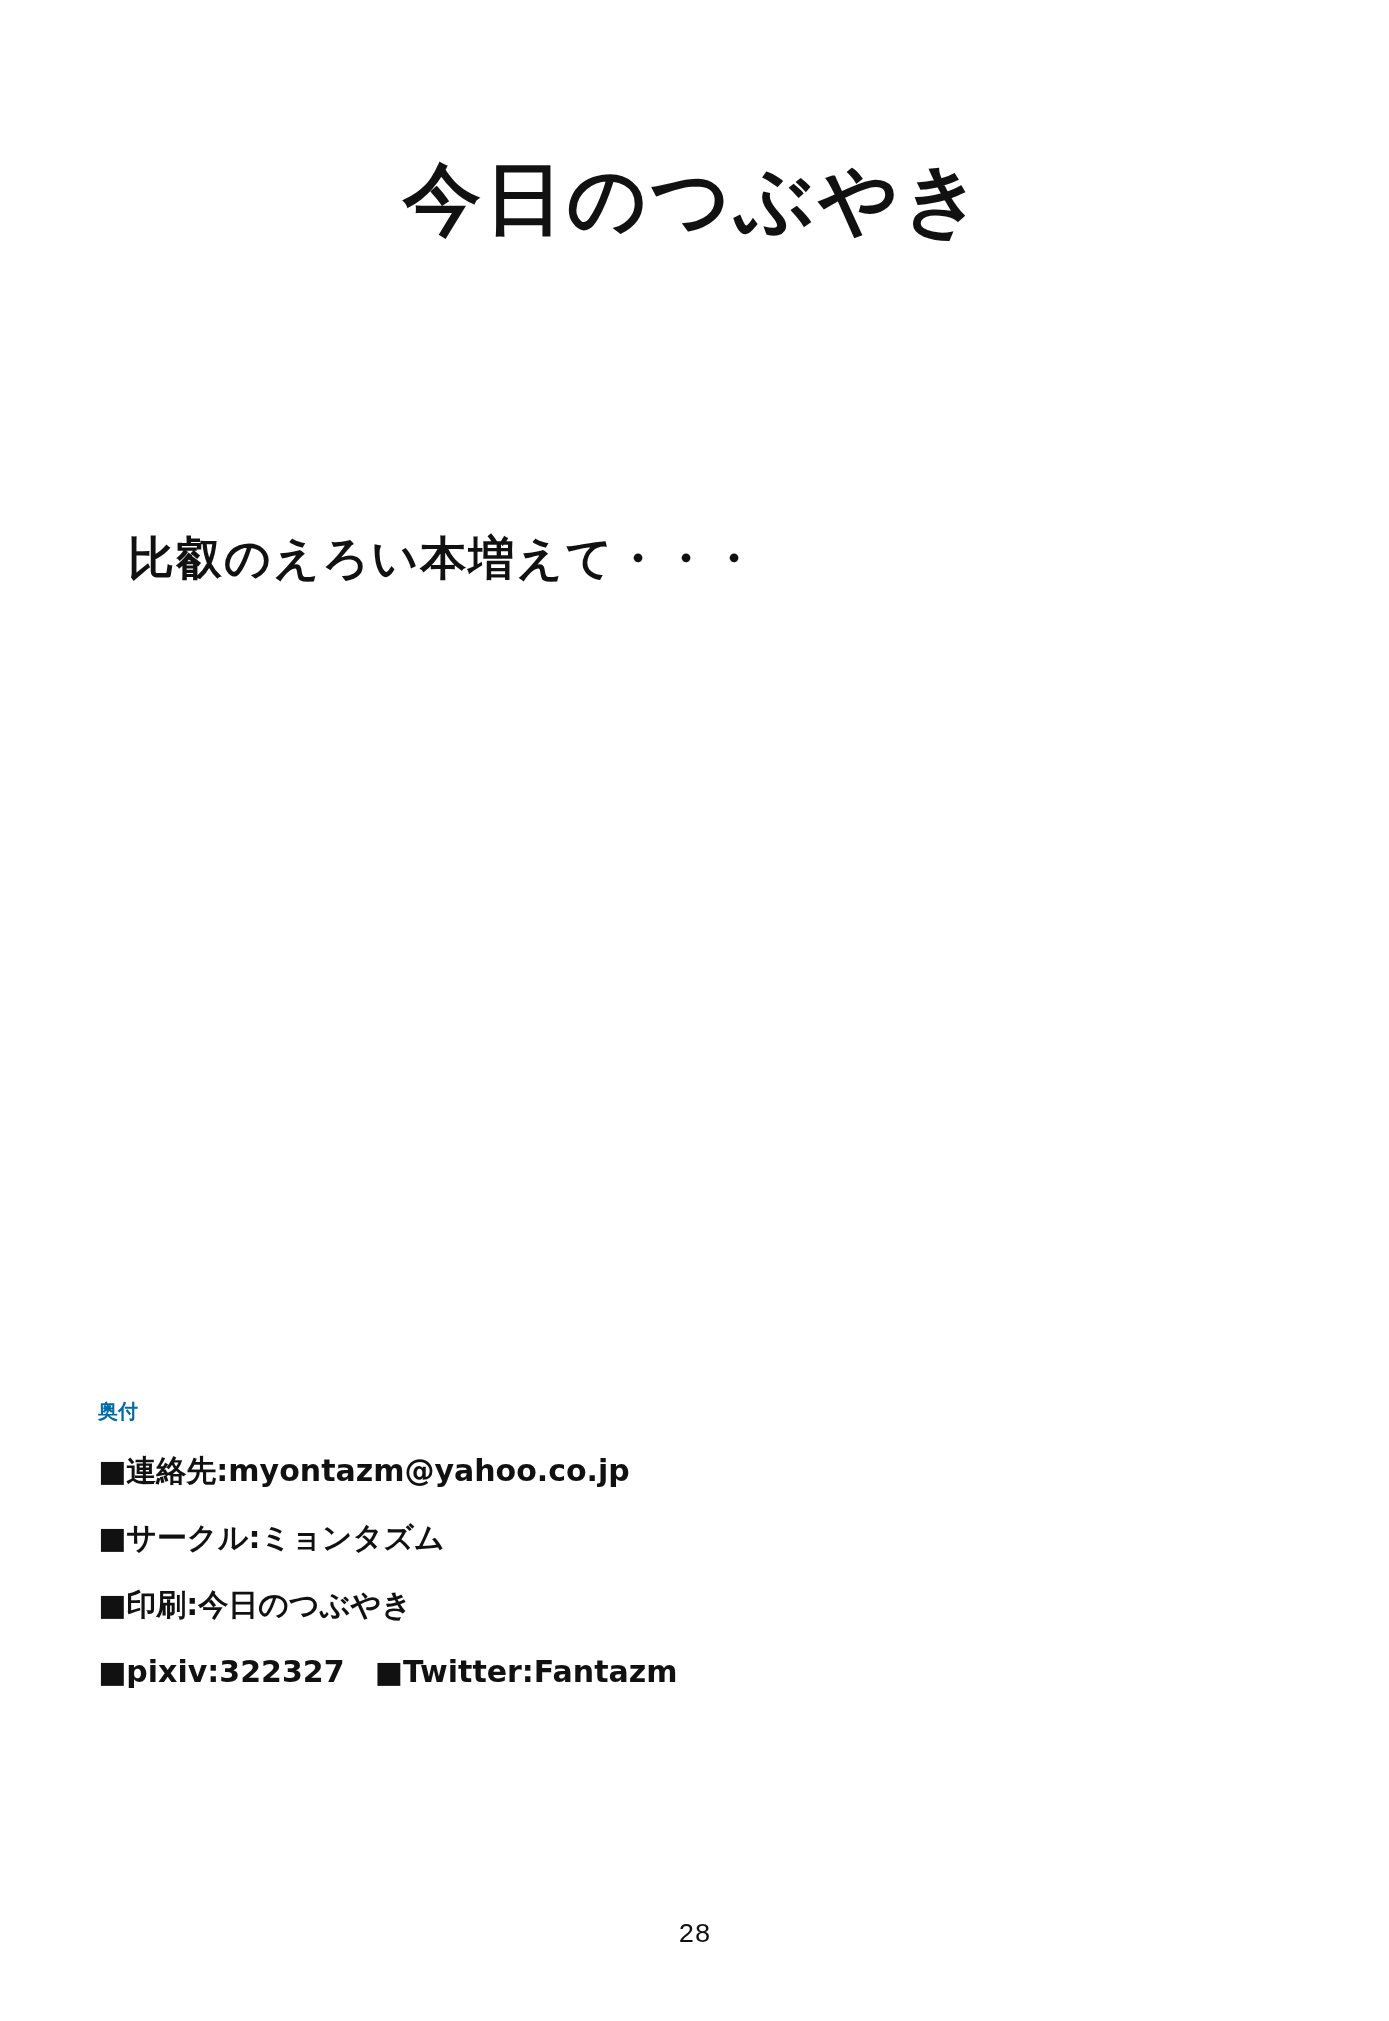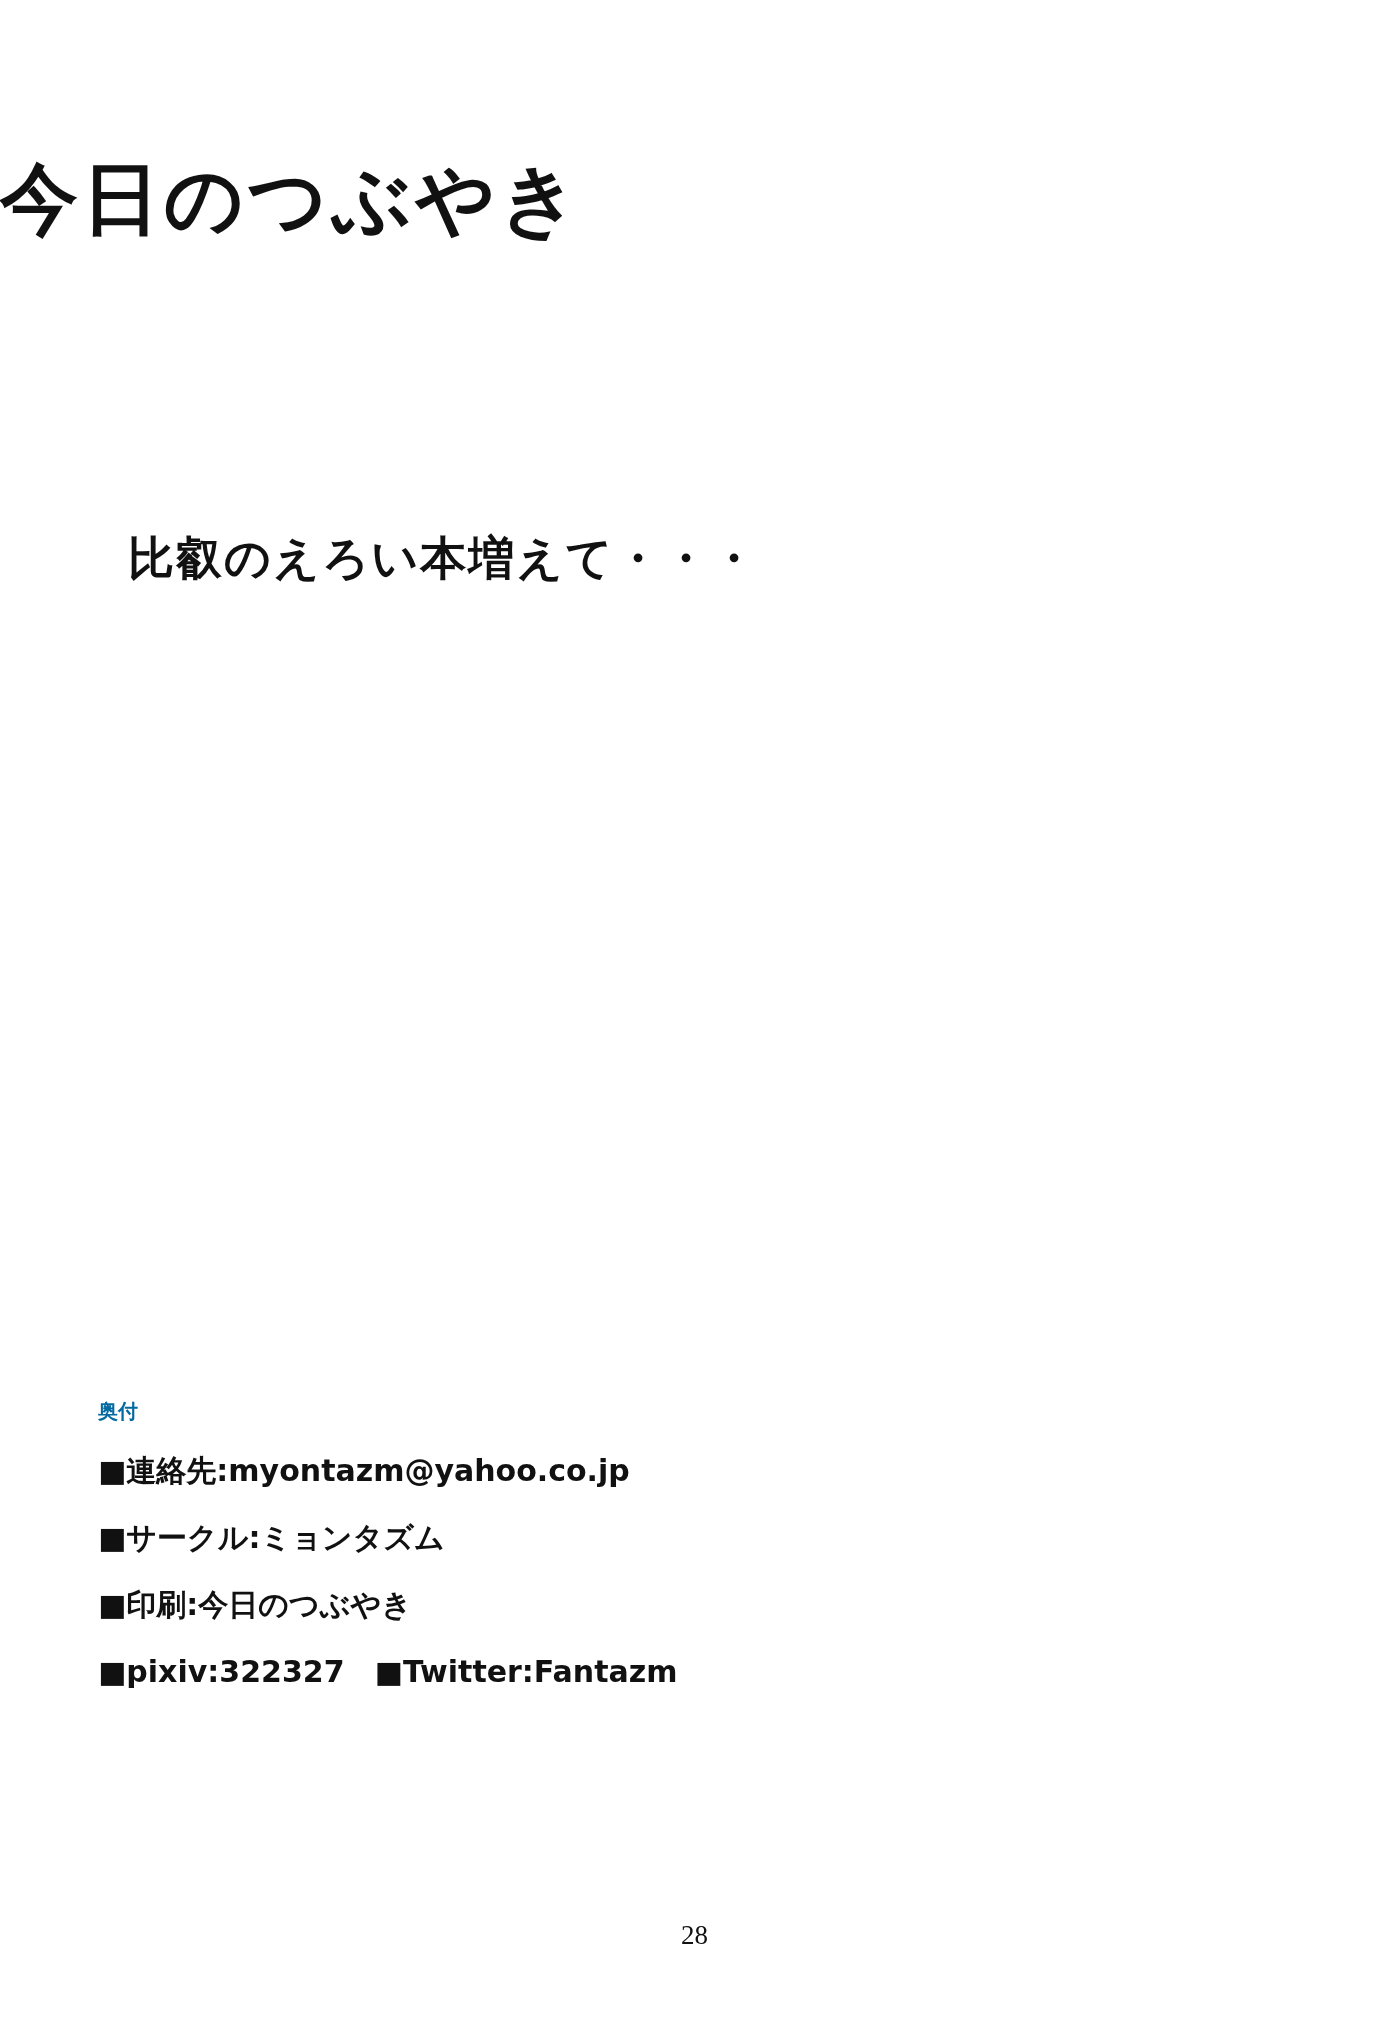--- a/index.html
+++ b/index.html
@@ -14,21 +14,21 @@
     background: #ffffff;
     font-family: "Liberation Sans", sans-serif;
     color: #1a1a1a;
     overflow: hidden;
   }
   .title {
     position: absolute;
     top: 148px;
     left: 0;
     width: 1389px;
-    text-align: left;
+    text-align: center;
     font-size: 78px;
     font-weight: 700;
     letter-spacing: 4px;
     color: #111111;
     font-family: "DejaVu Sans", sans-serif;
   }
   .subtitle {
     position: absolute;
     top: 528px;
     left: 128px;
@@ -63,21 +63,21 @@
     margin-bottom: 0;
   }
   .page-number {
     position: absolute;
     top: 1920px;
     left: 0;
     width: 1389px;
     text-align: center;
     font-size: 27px;
     color: #111111;
-    font-family: Liberation Serif, serif;
+    font-family: Liberation Mono, monospace;
   }
 </style>
 </head>
 <body>
 
 <div class="page">
 
   <div class="title">今日のつぶやき</div>
 
   <div class="subtitle">比叡のえろい本増えて・・・</div>

